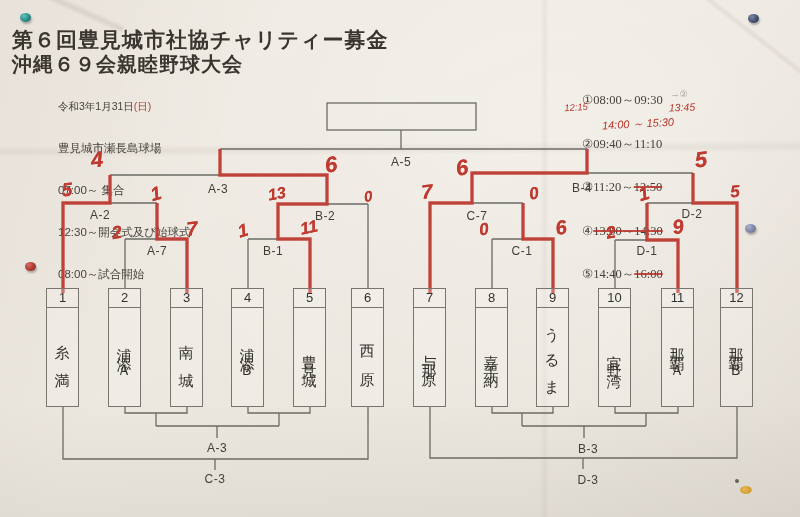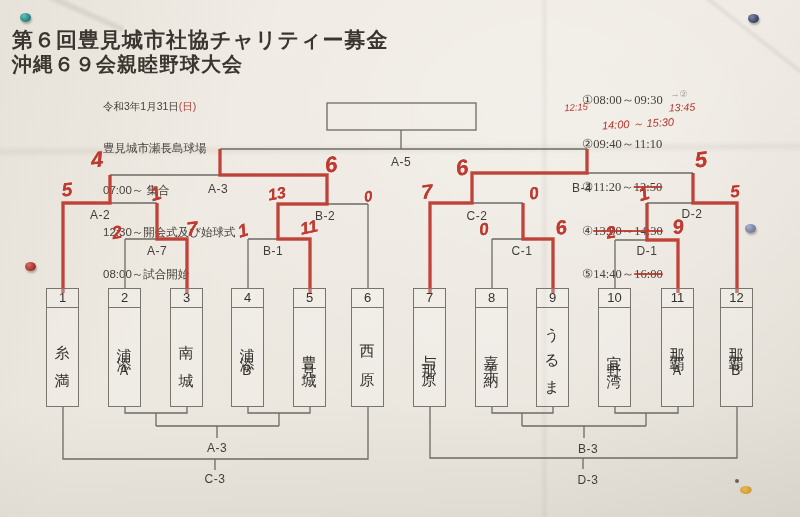--- a/index.html
+++ b/index.html
@@ -23,21 +23,21 @@
     background:linear-gradient(to bottom, rgba(0,0,0,0), rgba(110,100,88,.10) 50%, rgba(0,0,0,0));
     transform:rotate(38deg);}
   .crease-tl{top:-8px;left:-30px;width:160px;height:10px;
     background:linear-gradient(to bottom, rgba(0,0,0,0), rgba(110,100,88,.14) 50%, rgba(0,0,0,0));
     transform:rotate(24deg);}
 
   .title{position:absolute;left:12px;width:800px;text-align:left;font-weight:bold;color:#3a362f;letter-spacing:1px;}
   .title1{top:26px;font-size:21px;}
   .title2{top:51px;font-size:20px;}
 
-  .infoblock{position:absolute;left:58px;top:71px;font-size:11.5px;line-height:14px;color:#46423b;white-space:pre;margin-left:45px;}
+  .infoblock{position:absolute;left:58px;top:71px;font-size:11.5px;line-height:14px;color:#46423b;white-space:pre;}
   .infoblock .d1{font-size:10.5px;}
   .red-txt{color:#a8423a;}
 
   .schedule{position:absolute;left:582px;top:64px;font-size:12.5px;line-height:14.5px;color:#46423b;white-space:pre;font-family:Liberation Serif, serif;}
   .strike{text-decoration:line-through;text-decoration-color:rgba(185,48,40,.85);text-decoration-thickness:2px;}
   .annot{position:absolute;color:#b5362c;font-style:italic;white-space:nowrap;transform:translate(-50%,-50%) rotate(var(--r,0deg));}
   .annot-faint{position:absolute;color:#9b978f;font-size:9px;transform:translate(-50%,-50%);}
 
   .mlabel{position:absolute;font-size:12px;color:#413e38;transform:translate(-50%,-50%);letter-spacing:.5px;}
 
@@ -129,21 +129,21 @@
       <path d="M678 293 V240 H647 V203"></path>
       <path d="M737 293 V203 H693 V173"></path>
     </g>
   </svg>
 
   <div class="mlabel" style="left:401px;top:162px">A-5</div>
   <div class="mlabel" style="left:218px;top:189px">A-3</div>
   <div class="mlabel" style="left:582px;top:188px">B-4</div>
   <div class="mlabel" style="left:100px;top:215px">A-2</div>
   <div class="mlabel" style="left:325px;top:216px">B-2</div>
-  <div class="mlabel" style="left:477px;top:216px">C-2</div>
+  <div class="mlabel" style="left:477px;top:216px">C-7</div>
   <div class="mlabel" style="left:692px;top:214px">D-2</div>
   <div class="mlabel" style="left:157px;top:251px">A-7</div>
   <div class="mlabel" style="left:273px;top:251px">B-1</div>
   <div class="mlabel" style="left:522px;top:251px">C-1</div>
   <div class="mlabel" style="left:647px;top:251px">D-1</div>
   <div class="mlabel" style="left:217px;top:448px">A-3</div>
   <div class="mlabel" style="left:588px;top:449px">B-3</div>
   <div class="mlabel" style="left:215px;top:479px">C-3</div>
   <div class="mlabel" style="left:588px;top:480px">D-3</div>
 

